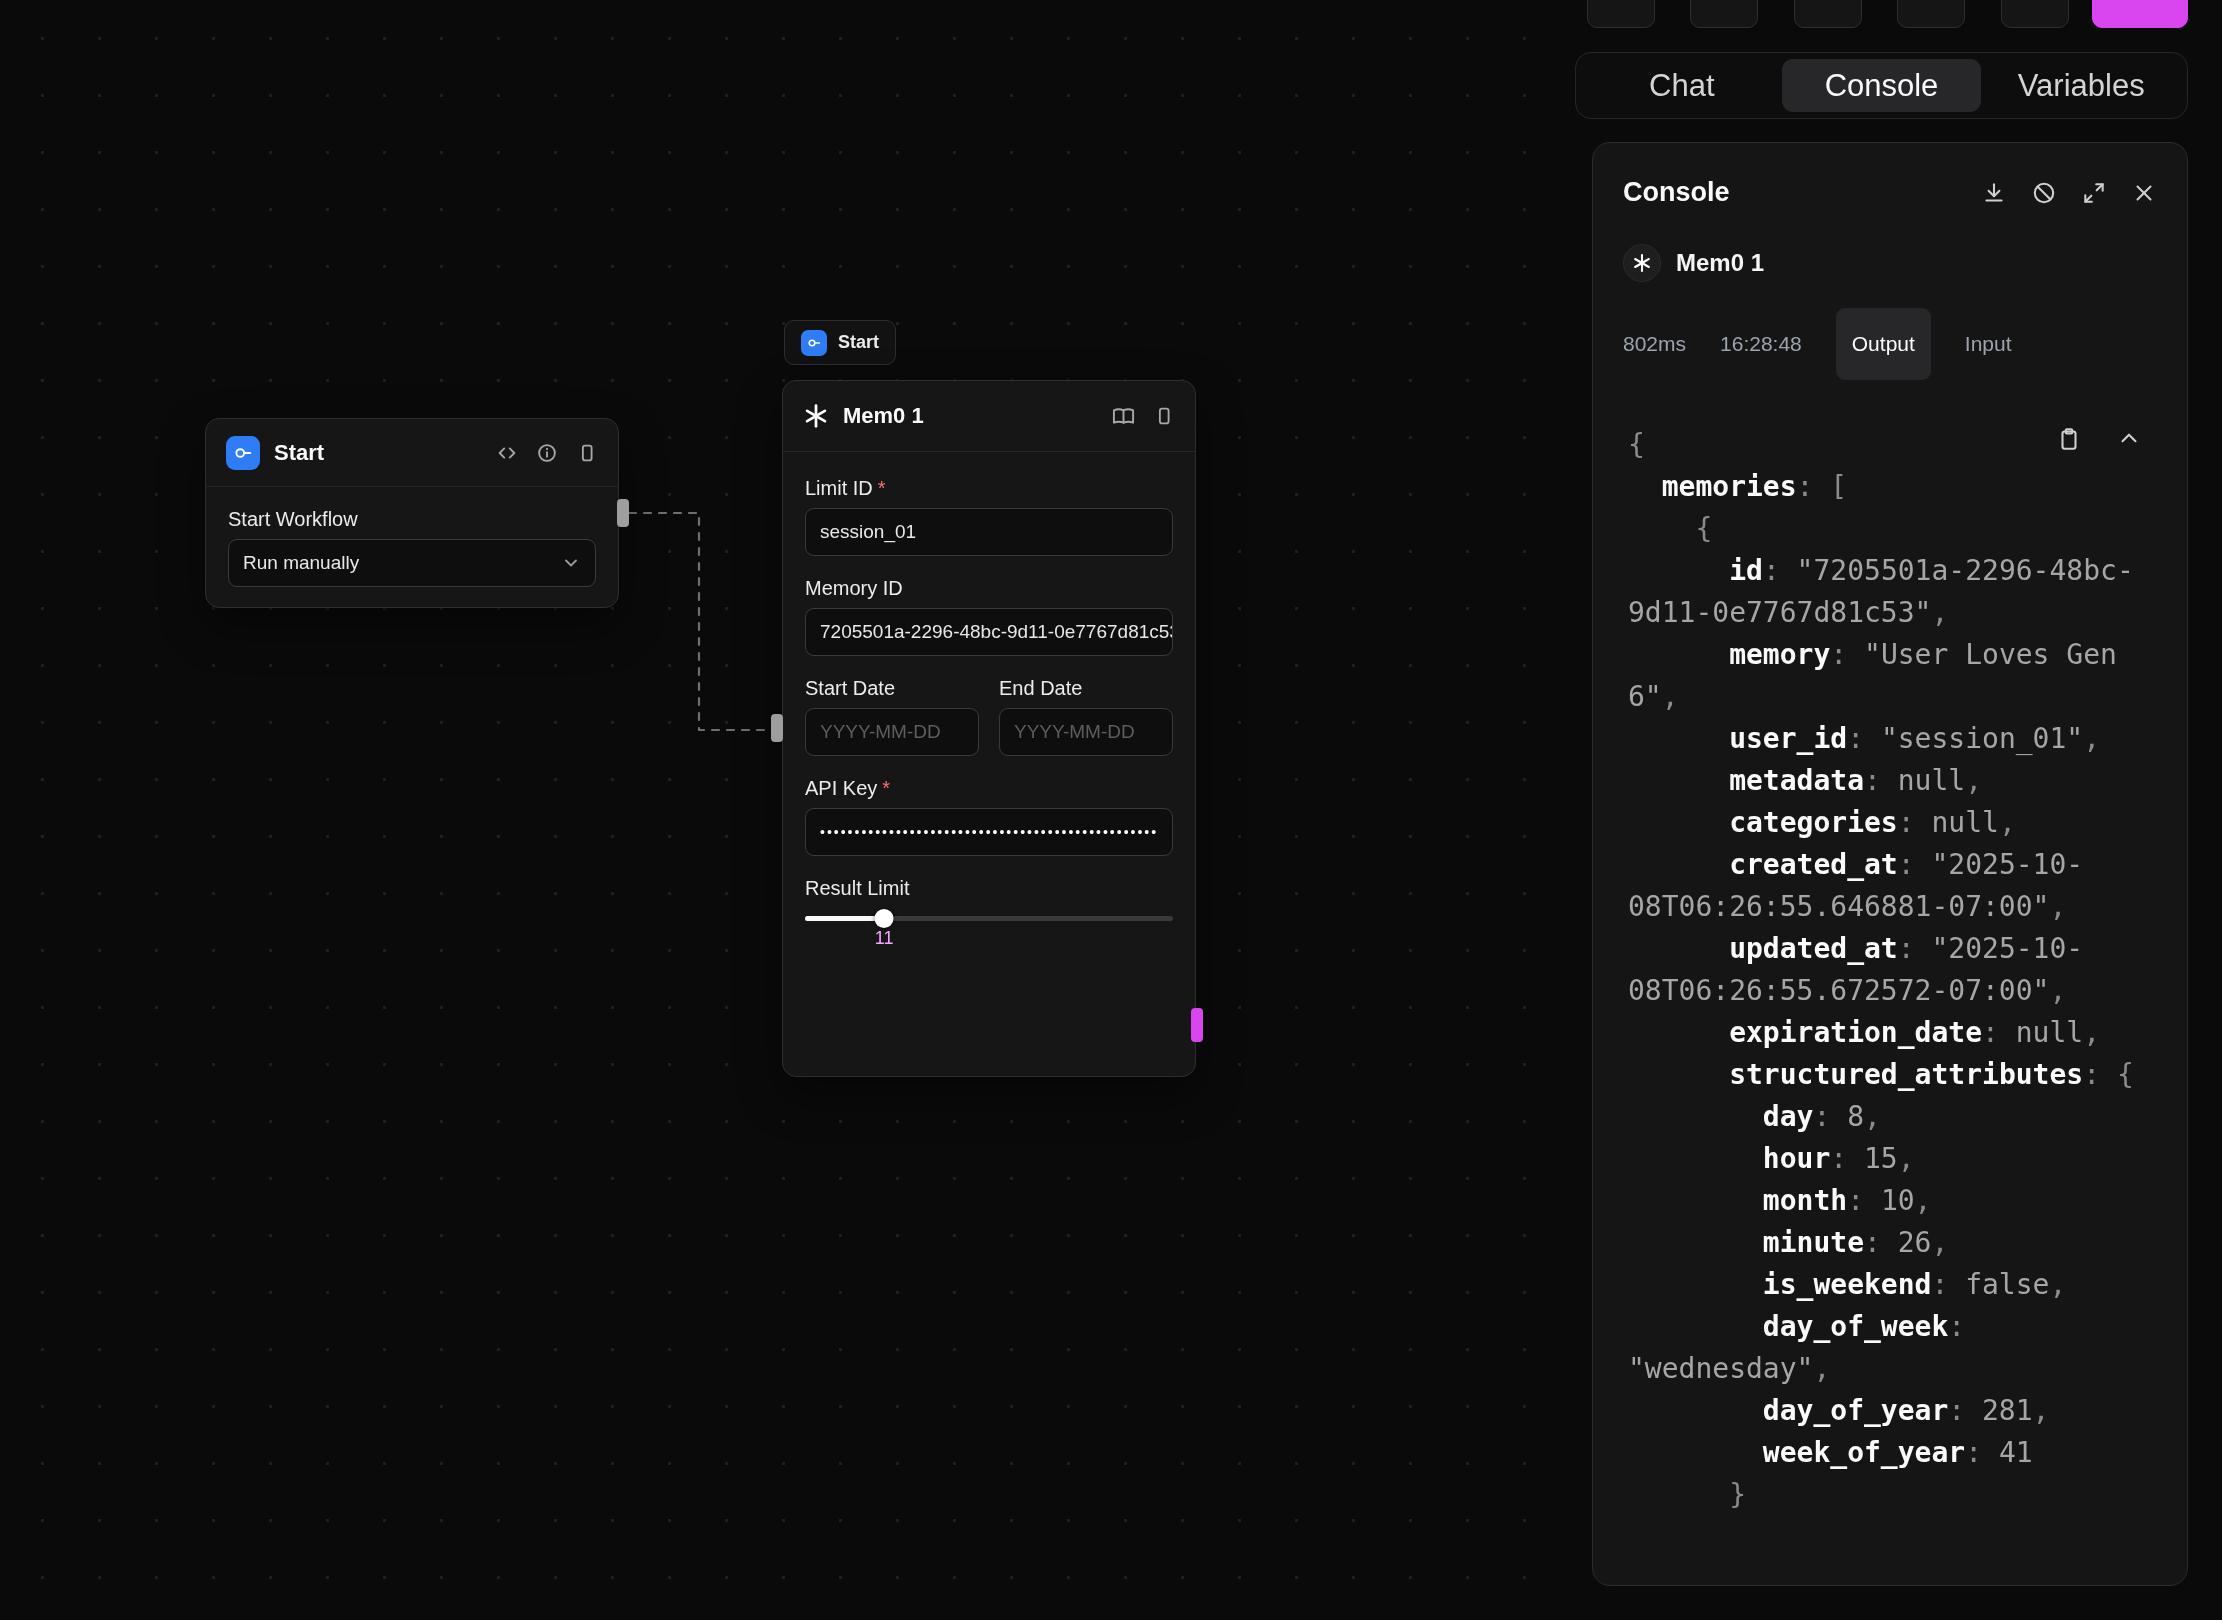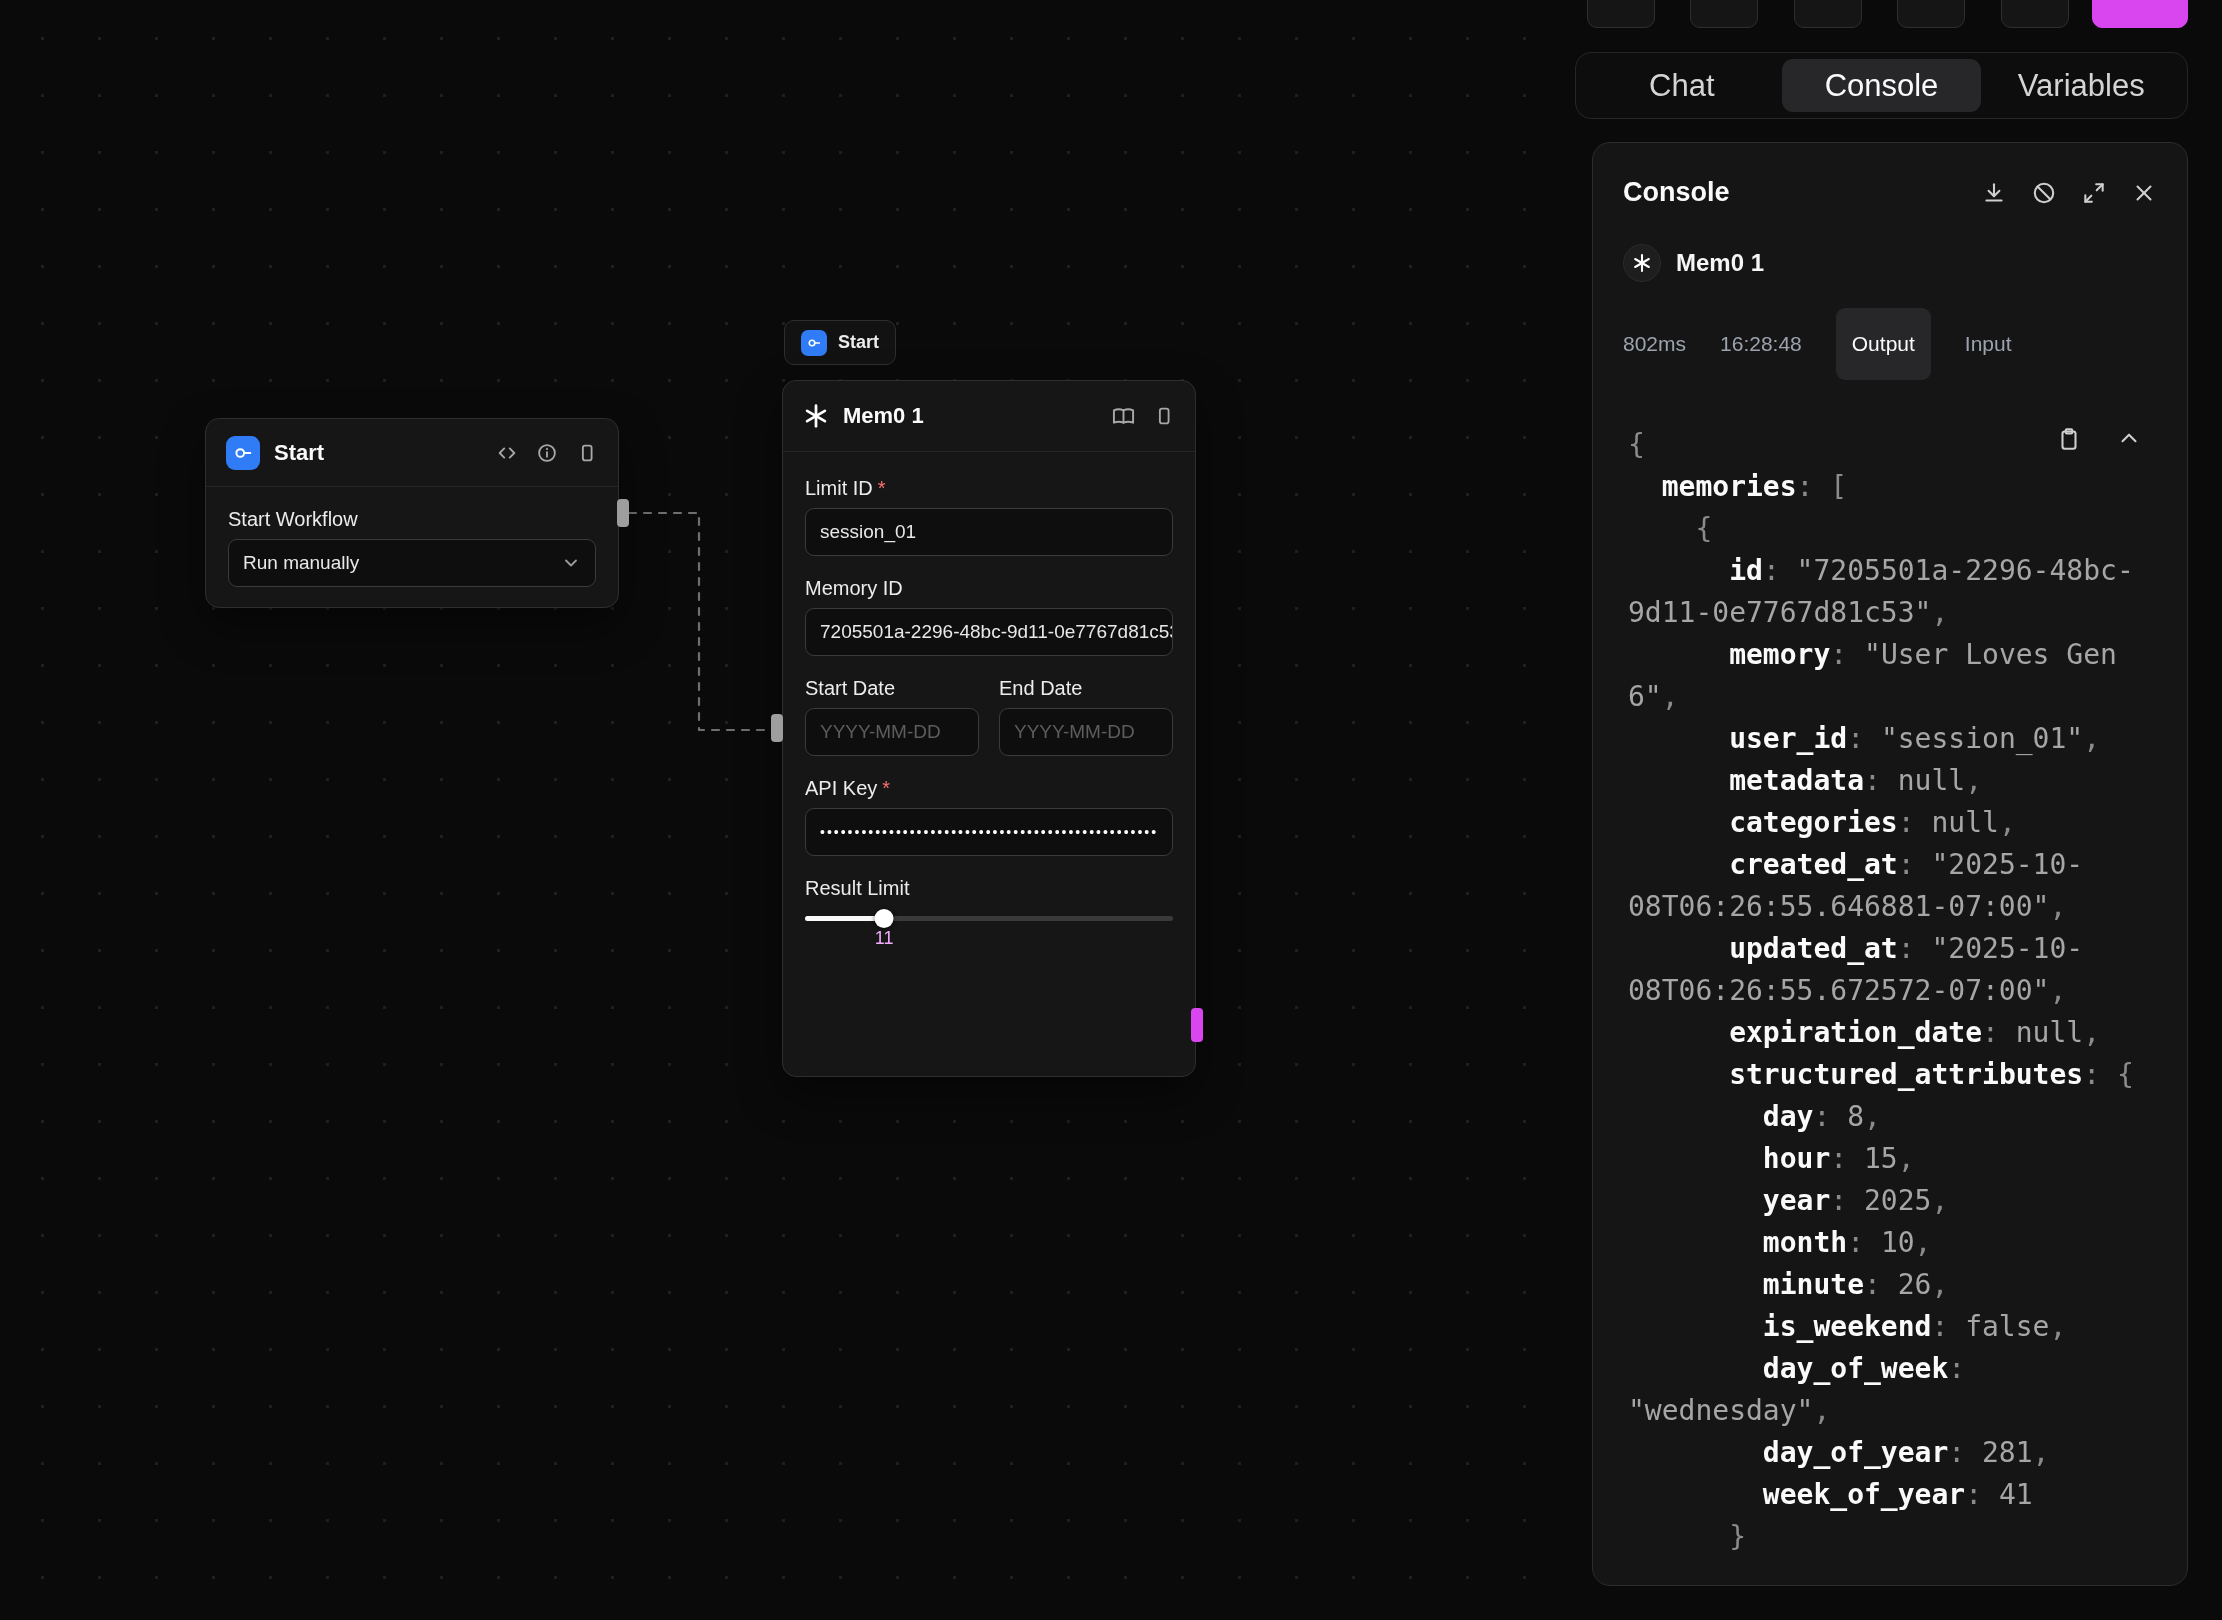--- a/index.html
+++ b/index.html
@@ -322,21 +322,20 @@
           <div class="console-line"><span class="p">      </span><span class="k">memory</span><span class="p">: </span><span class="v">"User Loves Gen 6"</span><span class="p">,</span></div>
           <div class="console-line"><span class="p">      </span><span class="k">user_id</span><span class="p">: </span><span class="v">"session_01"</span><span class="p">,</span></div>
           <div class="console-line"><span class="p">      </span><span class="k">metadata</span><span class="p">: </span><span class="v">null</span><span class="p">,</span></div>
           <div class="console-line"><span class="p">      </span><span class="k">categories</span><span class="p">: </span><span class="v">null</span><span class="p">,</span></div>
           <div class="console-line"><span class="p">      </span><span class="k">created_at</span><span class="p">: </span><span class="v">"2025-10-08T06:26:55.646881-07:00"</span><span class="p">,</span></div>
           <div class="console-line"><span class="p">      </span><span class="k">updated_at</span><span class="p">: </span><span class="v">"2025-10-08T06:26:55.672572-07:00"</span><span class="p">,</span></div>
           <div class="console-line"><span class="p">      </span><span class="k">expiration_date</span><span class="p">: </span><span class="v">null</span><span class="p">,</span></div>
           <div class="console-line"><span class="p">      </span><span class="k">structured_attributes</span><span class="p">: {</span></div>
           <div class="console-line"><span class="p">        </span><span class="k">day</span><span class="p">: </span><span class="v">8</span><span class="p">,</span></div>
           <div class="console-line"><span class="p">        </span><span class="k">hour</span><span class="p">: </span><span class="v">15</span><span class="p">,</span></div>
-          <div class="console-line"><span class="p">        </span><span class="k">year</span><span class="p">: </span><span class="v">2025</span><span class="p">,</span></div>
           <div class="console-line"><span class="p">        </span><span class="k">month</span><span class="p">: </span><span class="v">10</span><span class="p">,</span></div>
           <div class="console-line"><span class="p">        </span><span class="k">minute</span><span class="p">: </span><span class="v">26</span><span class="p">,</span></div>
           <div class="console-line"><span class="p">        </span><span class="k">is_weekend</span><span class="p">: </span><span class="v">false</span><span class="p">,</span></div>
           <div class="console-line"><span class="p">        </span><span class="k">day_of_week</span><span class="p">: </span><span class="v">"wednesday"</span><span class="p">,</span></div>
           <div class="console-line"><span class="p">        </span><span class="k">day_of_year</span><span class="p">: </span><span class="v">281</span><span class="p">,</span></div>
           <div class="console-line"><span class="p">        </span><span class="k">week_of_year</span><span class="p">: </span><span class="v">41</span></div>
           <div class="console-line"><span class="p">      </span><span class="p">}</span></div>
         </div>
     </div>
   </div>

